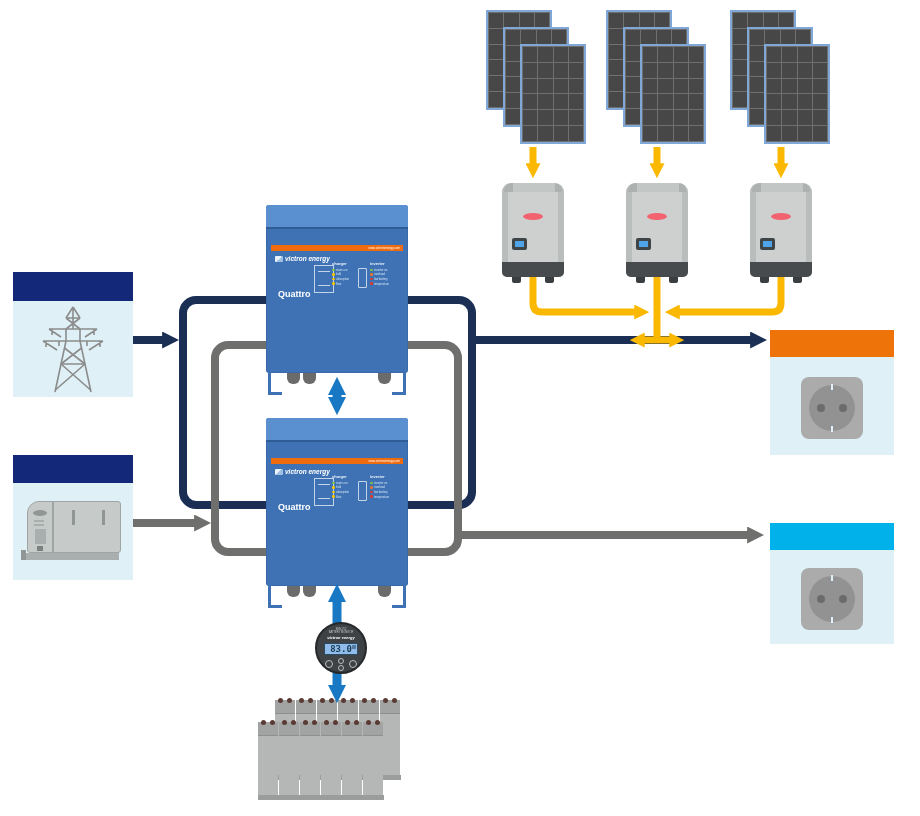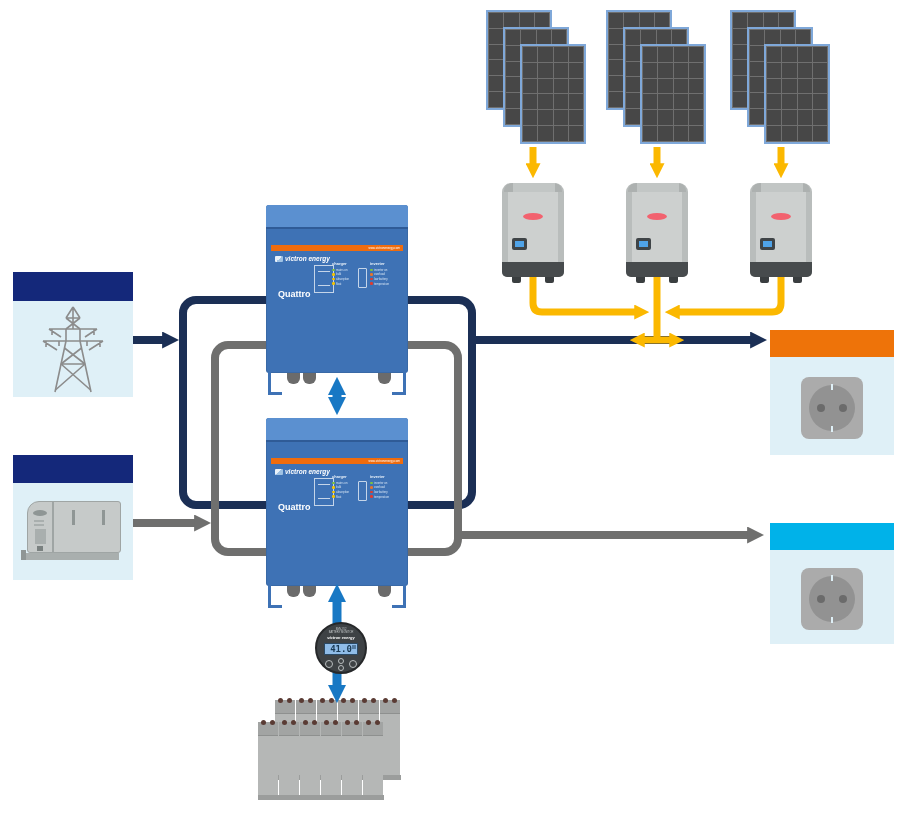--- a/index.html
+++ b/index.html
@@ -605,21 +605,21 @@
   <div class="q-foot f3"></div>
   <div class="q-brk l"></div>
   <div class="q-brk r"></div>
 </div>
 
   <div class="bmv">
     <div class="bmv-line1">BMV-702</div>
     <div class="bmv-line2">BATTERY MONITOR</div>
     <div class="bmv-logo">victron energy</div>
     <div class="bmv-lcd">
-      <span>41.0</span>
+      <span>83.0</span>
       <span class="bmv-unit"></span>
     </div>
     <div class="bmv-btn bl"></div>
     <div class="bmv-btn br"></div>
     <div class="bmv-btn bu"></div>
     <div class="bmv-btn bd"></div>
   </div>
 
   <div class="bat-row back">
       <div class="battery">

